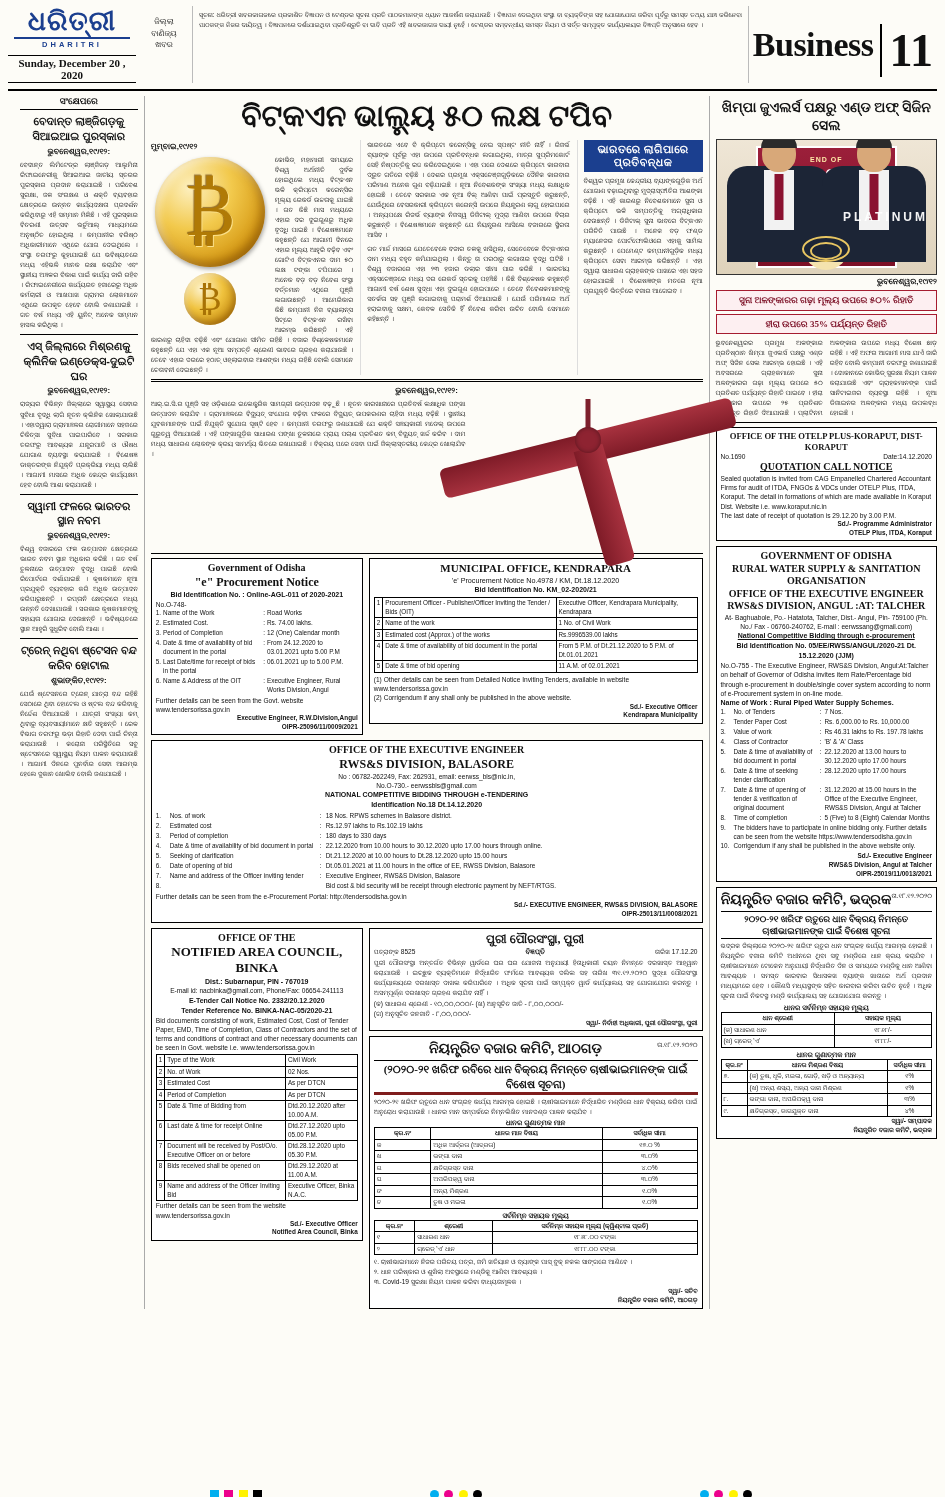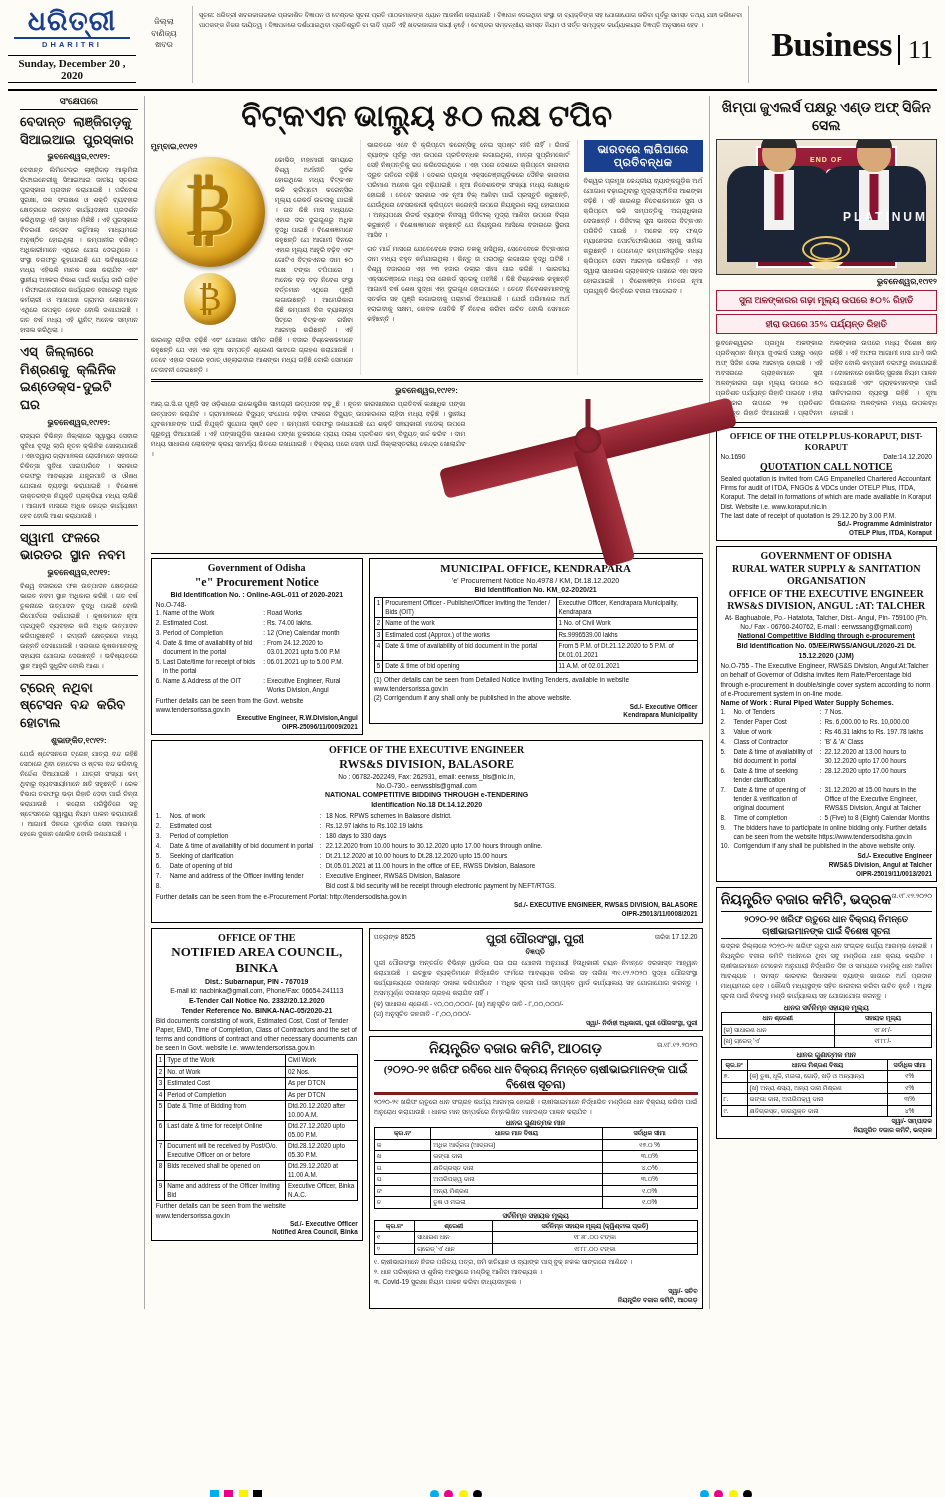--- a/index.html
+++ b/index.html
@@ -18,33 +18,33 @@
   .masthead { display:flex; align-items:stretch; border-bottom:2px solid #000; padding-bottom:6px; }
   .logo-box { width:128px; flex:0 0 128px; text-align:center; padding-top:2px; }
   .logo-or { font-family:"Liberation Serif", serif; font-size:27px; font-weight:bold; color:#1b3f8f; letter-spacing:1px; line-height:1; }
   .logo-underline { height:2px; background:#1b3f8f; margin:2px 6px 1px 6px; }
   .logo-en { font-size:7.5px; letter-spacing:3px; color:#1b3f8f; font-weight:bold; }
   .date-box { border-top:1px solid #000; border-bottom:1px solid #000; margin-top:6px; padding:1px 4px; font-family:"Liberation Serif", serif; font-size:11px; font-weight:bold; }
   .mast-col2 { flex:0 0 56px; text-align:center; font-size:8px; line-height:1.45; padding-top:10px; color:#111; }
   .mast-text { flex:1 1 auto; font-size:6.4px; line-height:1.5; padding:4px 6px 0 6px; text-align:justify; color:#111; border-left:1px solid #bbb; border-right:1px solid #bbb; }
   .mast-right { flex:0 0 188px; display:flex; align-items:center; justify-content:flex-end; gap:6px; padding-right:4px; }
   .biz-word { font-family:"Liberation Serif", serif; font-size:34px; font-weight:bold; letter-spacing:-0.5px; }
-  .biz-num { font-family:"Liberation Serif", serif; font-size:26px; font-weight:normal; border-left:2px solid #000; padding-left:8px;margin-top:11px; }
+  .biz-num { font-family:"Liberation Serif", serif; font-size:46px; font-weight:bold; border-left:2px solid #000; padding-left:8px;margin-top:11px; }
 
   
   .cols { display:flex; gap:6px; margin-top:5px; }
   .col { }
   .c1 { width:118px;margin-left:12px; }
   .c2 { width:560px; }
   .c3 { width:229px; }
   .vsep { border-left:1px solid #aaa; }
 
   h2.or-head {
-    font-family:Liberation Mono, monospace;
-    font-size:13px; font-weight:bold; text-align:left;
+    font-family:Liberation Sans, sans-serif;
+    font-size:11px; font-weight:bold; text-align:center;
     color:#111; margin:4px 0 3px 0; line-height:1.35;
   }
   .banner-head {
     background:#1b3f8f; color:#fff; text-align:center;
     font-family:"Liberation Serif", serif; font-weight:bold;
     font-size:11px; padding:3px 2px; letter-spacing:0.5px;
   }
   .big-or-head {
     font-family:"Liberation Serif", serif;
     font-weight:bold; font-size:30px; text-align:center;
@@ -454,21 +454,21 @@
                 </tr>
             </tbody>
           </table>
           <div class="en">Further details can be seen from the website www.tendersorissa.gov.in</div>
           <div class="sig" style="white-space:pre-line;">Sd./- Executive Officer
 Notified Area Council, Binka</div>
         </div>
 
         <div style="flex:1 1 0;">
           <div class="box">
-            <div style="display:flex;justify-content:space-between;align-items:flex-start;">
+            <div style="display:flex;justify-content:space-between;align-items:flex-end;">
               <div class="en">ପତ୍ରାଙ୍କ 8525</div>
               <div style="text-align:center;flex:1 1 auto;">
                 <div class="box-title" style="font-size:12px;">ପୁରୀ ପୌରସଂସ୍ଥା, ପୁରୀ</div>
                 <div class="center bold en7">ବିଜ୍ଞପ୍ତି</div>
               </div>
               <div class="en">ତାରିଖ 17.12.20</div>
             </div>
             <div class="body-or" style="margin-top:2px;">ପୁରୀ ପୌରସଂସ୍ଥା ଅନ୍ତର୍ଗତ ବିଭିନ୍ନ ୱାର୍ଡରେ ଘର ଘର ଯୋଜନା ଅନୁଯାୟୀ ହିତାଧିକାରୀ ଚୟନ ନିମନ୍ତେ ଦରଖାସ୍ତ ଆହ୍ୱାନ କରାଯାଉଛି । ଇଚ୍ଛୁକ ବ୍ୟକ୍ତିମାନେ ନିର୍ଦ୍ଧାରିତ ଫର୍ମରେ ଆବଶ୍ୟକ ଦଲିଲ ସହ ତାରିଖ ୩୧.୧୨.୨୦୨୦ ସୁଦ୍ଧା ପୌରସଂସ୍ଥା କାର୍ଯ୍ୟାଲୟରେ ଦରଖାସ୍ତ ଦାଖଲ କରିପାରିବେ । ଅଧିକ ସୂଚନା ପାଇଁ ସମ୍ପୃକ୍ତ ୱାର୍ଡ କାର୍ଯ୍ୟାଲୟ ସହ ଯୋଗାଯୋଗ କରନ୍ତୁ । ଅସମ୍ପୂର୍ଣ୍ଣ ଦରଖାସ୍ତ ଗ୍ରହଣ କରାଯିବ ନାହିଁ ।</div>
             <div class="body-or" style="white-space:pre-line;">(କ) ସାଧାରଣ ଶ୍ରେଣୀ - ୧୦,୦୦,୦୦୦/- (ଖ) ଅନୁସୂଚିତ ଜାତି - ୮,୦୦,୦୦୦/-
 (ଗ) ଅନୁସୂଚିତ ଜନଜାତି - ୮,୦୦,୦୦୦/-</div>

